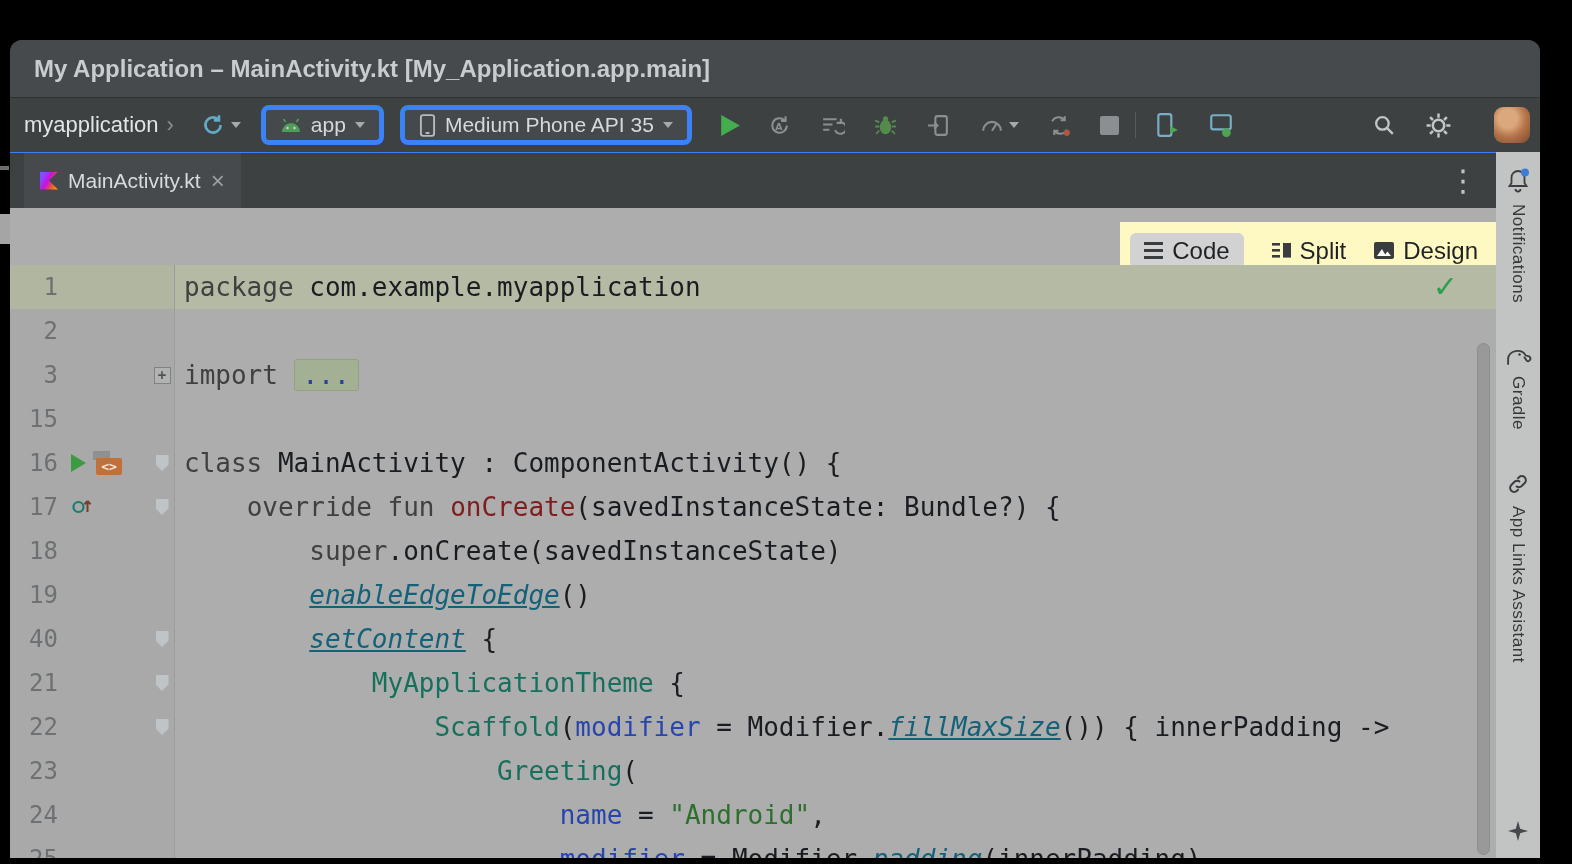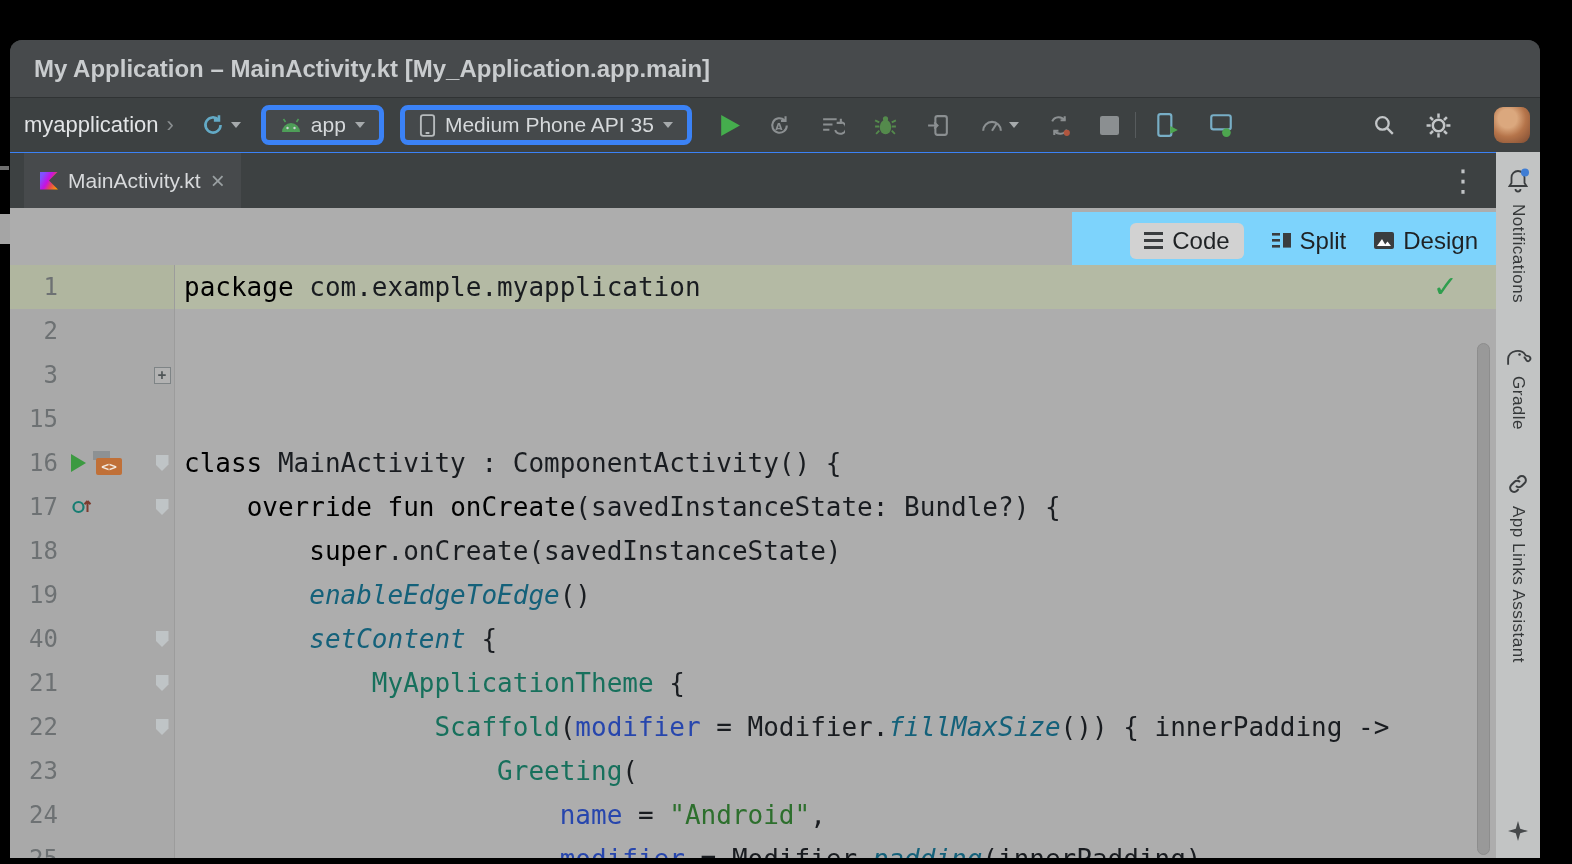--- a/index.html
+++ b/index.html
@@ -50,21 +50,21 @@
   .tab-label { color:#d8dadc; font-size:21px; }
   .tab-close { color:#9aa0a2; font-size:24px; line-height:1; }
   .kticon { width:18px; height:18px;
             background:linear-gradient(120deg,#7f52ff 15%,#c711e1 45%,#e44857 65%,#ff9800 92%);
             clip-path:polygon(0 0,100% 0,50% 50%,100% 100%,0 100%); }
 
   
   .editor { flex:1; position:relative; background:#adadad; overflow:hidden;
             font-family:"DejaVu Sans Mono", monospace; }
   .viewbar { height:57px; position:relative; }
-  .vm-panel { position:absolute; right:0; top:4px; width:424px; height:57px; background:#7dd3fc;
+  .vm-panel { position:absolute; right:0; top:14px; width:376px; height:57px; background:#fef9c3;
               display:flex; align-items:center; justify-content:flex-end; gap:28px; padding-right:18px;
               font-family:"Liberation Sans", sans-serif; }
   .vm-btn { display:flex; align-items:center; gap:9px; font-size:24px; color:#1f2224; }
   .vm-btn.sel { background:#d2d2d2; border-radius:6px; padding:4px 14px; }
   .ic-hamburger { width:19px; height:17px;
        background:repeating-linear-gradient(#3a3d3f 0 2.6px, transparent 2.6px 7px); }
 
   
   .row { height:44px; display:flex; align-items:center; position:relative;
          font-size:26px; white-space:pre; color:#191c20; }
@@ -73,24 +73,24 @@
             background:#a9a9a9; border-right:1px solid #9c9c9c; }
   .row.hl .gutter { background:#b0b69f; }
   .lnum { width:48px; text-align:right; color:#6d7173; font-size:24px; flex:none; }
   .gicons { flex:1; display:flex; align-items:center; gap:7px; padding-left:13px; min-width:0; }
   .gfold { width:24px; display:flex; justify-content:center; flex:none; }
   .codetext { padding-left:9px; }
   .check { position:absolute; right:38px; top:4px; color:#2f9e4e; font-size:30px; font-weight:bold;
            font-family:"DejaVu Sans", sans-serif; }
 
   
-  .sk   { color:#000000; }
+  .sk   { color:#404040; }
   .sp   { color:#191c20; }
-  .st   { color:#000000; }
-  .sfi  { color:#14617a; font-style:italic; }
+  .st   { color:#7f1d1d; }
+  .sfi  { color:#14617a; font-style:italic;text-decoration:underline; }
   .sc   { color:#17705c; }
   .ss   { color:#2d6f2d; }
   .sn   { color:#2746ad;margin-top:16px; }
   .sfold{ color:#2b3f9a; background:#a4b094; border:1px solid #93a083; border-radius:3px;
           padding:0 8px; }
 
   
   .g-run { width:0; height:0; border-left:15px solid #3c9a41; border-top:9px solid transparent;
            border-bottom:9px solid transparent; display:inline-block; }
   .g-compose { position:relative; width:30px; height:26px; display:inline-block; }
@@ -308,21 +308,21 @@
                   <polygon points="10,14 13.5,9.5 17,14" fill="#fdfdfd"></polygon>
                 </svg>
               <span>Design</span>
             </span>
           </div>
         </div>
 
         <div id="code-area">
             <div class="row hl"><div class="gutter"><div class="lnum">1</div><div class="gicons"></div><div class="gfold"></div></div><div class="codetext"><span class="sk">package </span><span class="sp">com.example.myapplication</span></div><span class="check">✓</span></div>
             <div class="row"><div class="gutter"><div class="lnum">2</div><div class="gicons"></div><div class="gfold"></div></div><div class="codetext"></div></div>
-            <div class="row"><div class="gutter"><div class="lnum">3</div><div class="gicons"></div><div class="gfold"><span class="fold-plus">+</span></div></div></div>
+            <div class="row"><div class="gutter"><div class="lnum">3</div><div class="gicons"></div><div class="gfold"><span class="fold-plus">+</span></div></div><div class="codetext"><span class="sk">import </span><span class="sfold">...</span></div></div>
             <div class="row"><div class="gutter"><div class="lnum">15</div><div class="gicons"></div><div class="gfold"></div></div><div class="codetext"></div></div>
             <div class="row"><div class="gutter"><div class="lnum">16</div><div class="gicons"><span class="g-run"></span><span class="g-compose"><span class="back"></span><span class="front">&lt;&gt;</span></span></div><div class="gfold"><span class="fold-handle"></span></div></div><div class="codetext"><span class="sk">class </span><span class="sp">MainActivity : ComponentActivity() {</span></div></div>
             <div class="row"><div class="gutter"><div class="lnum">17</div><div class="gicons"><span><svg width="22" height="22" viewBox="0 0 22 22">
                       <circle cx="7.5" cy="13" r="5" fill="none" stroke="#177d72" stroke-width="2.2"></circle>
                       <path d="M16.5 18V7M16.5 7l-3 3.2M16.5 7l3 3.2" fill="none" stroke="#7c3b2e" stroke-width="2"></path>
                     </svg></span></div><div class="gfold"><span class="fold-handle"></span></div></div><div class="codetext"><span class="sp">    </span><span class="sk">override fun </span><span class="st">onCreate</span><span class="sp">(savedInstanceState: Bundle?) {</span></div></div>
             <div class="row"><div class="gutter"><div class="lnum">18</div><div class="gicons"></div><div class="gfold"></div></div><div class="codetext"><span class="sp">        </span><span class="sk">super</span><span class="sp">.onCreate(savedInstanceState)</span></div></div>
             <div class="row"><div class="gutter"><div class="lnum">19</div><div class="gicons"></div><div class="gfold"></div></div><div class="codetext"><span class="sp">        </span><span class="sfi">enableEdgeToEdge</span><span class="sp">()</span></div></div>
             <div class="row"><div class="gutter"><div class="lnum">40</div><div class="gicons"></div><div class="gfold"><span class="fold-handle"></span></div></div><div class="codetext"><span class="sp">        </span><span class="sfi">setContent</span><span class="sp"> {</span></div></div>
             <div class="row"><div class="gutter"><div class="lnum">21</div><div class="gicons"></div><div class="gfold"><span class="fold-handle"></span></div></div><div class="codetext"><span class="sp">            </span><span class="sc">MyApplicationTheme</span><span class="sp"> {</span></div></div>

